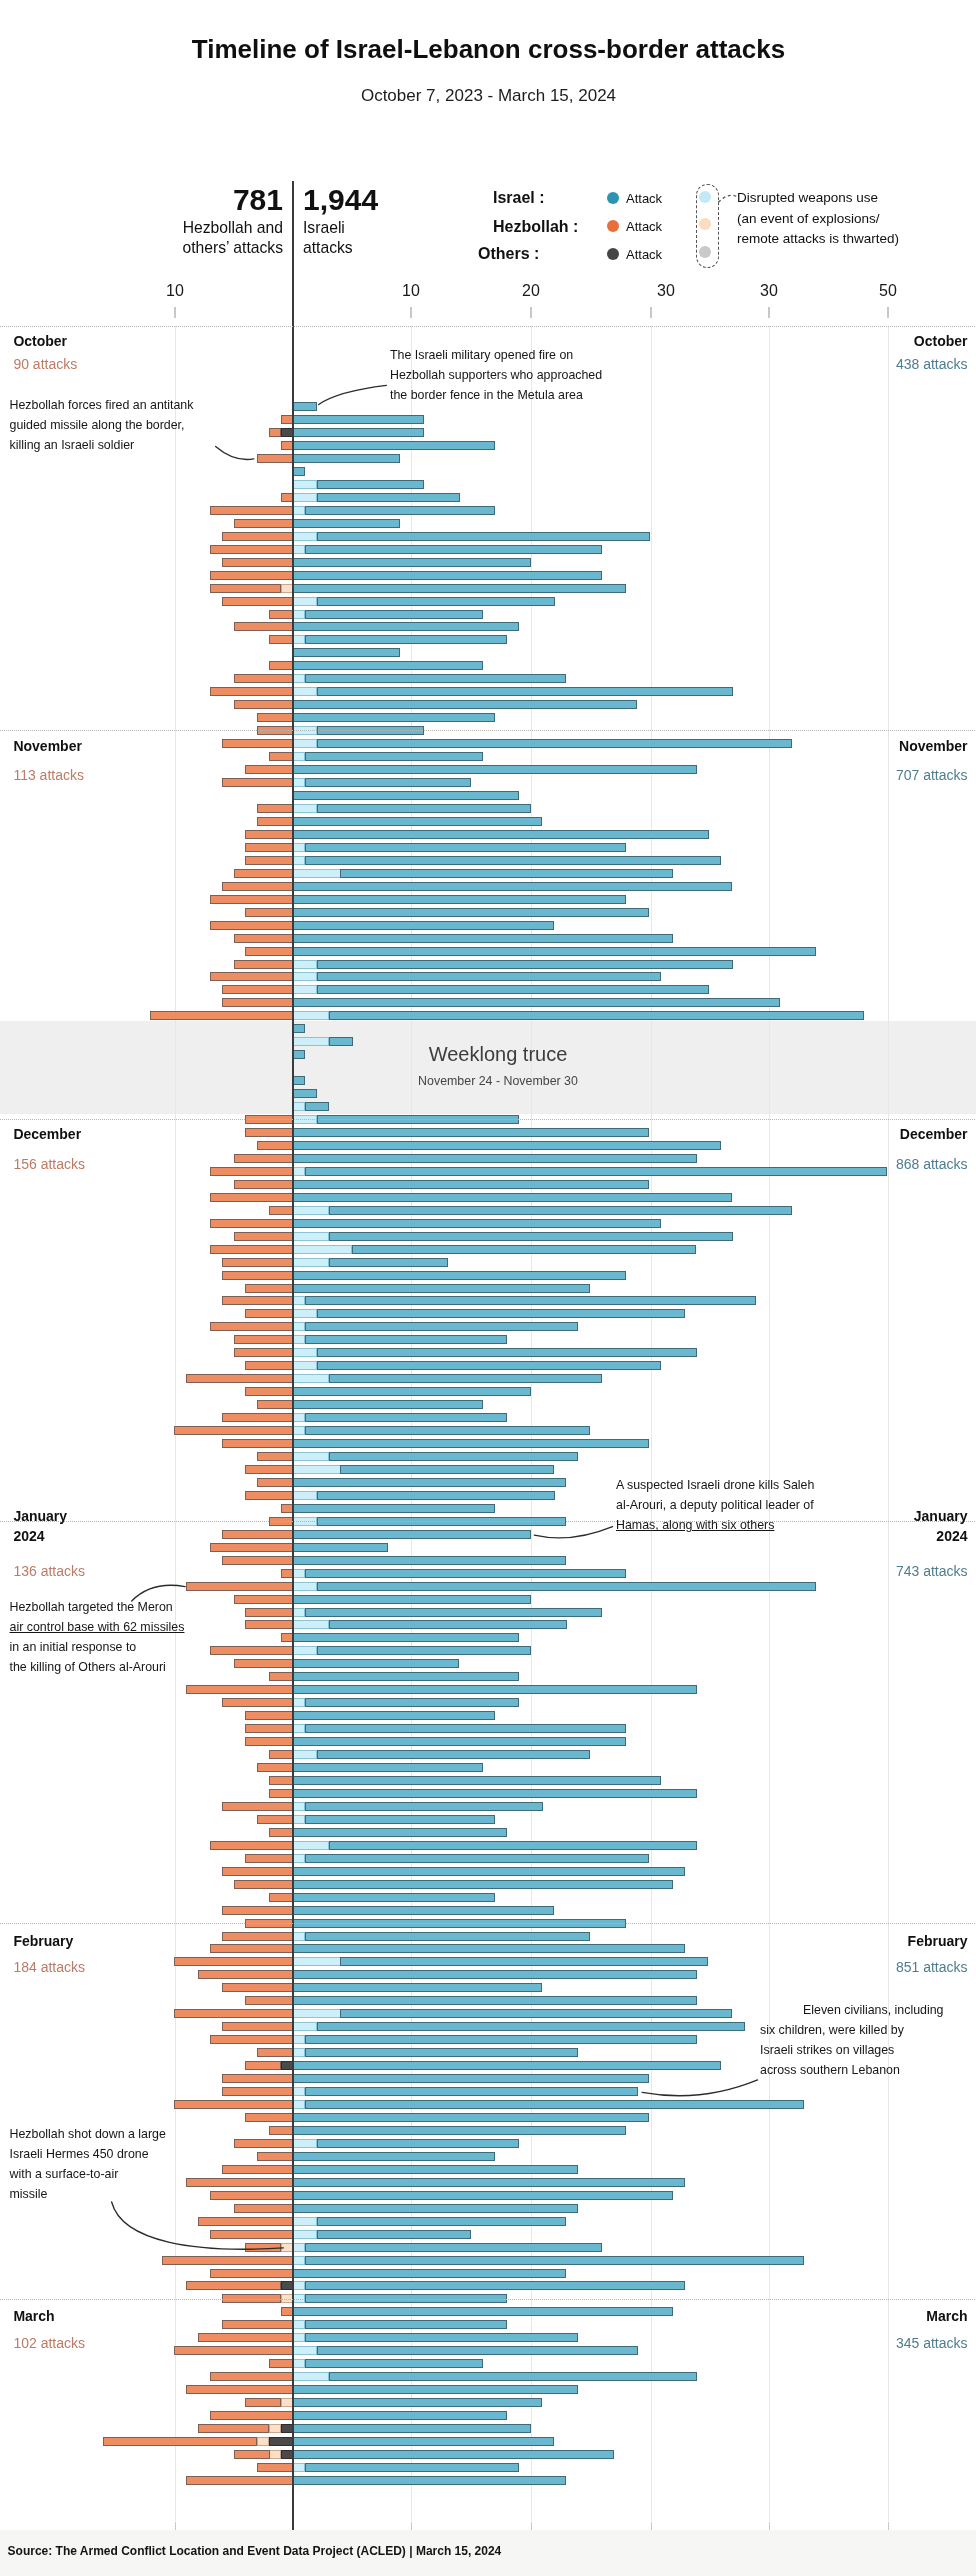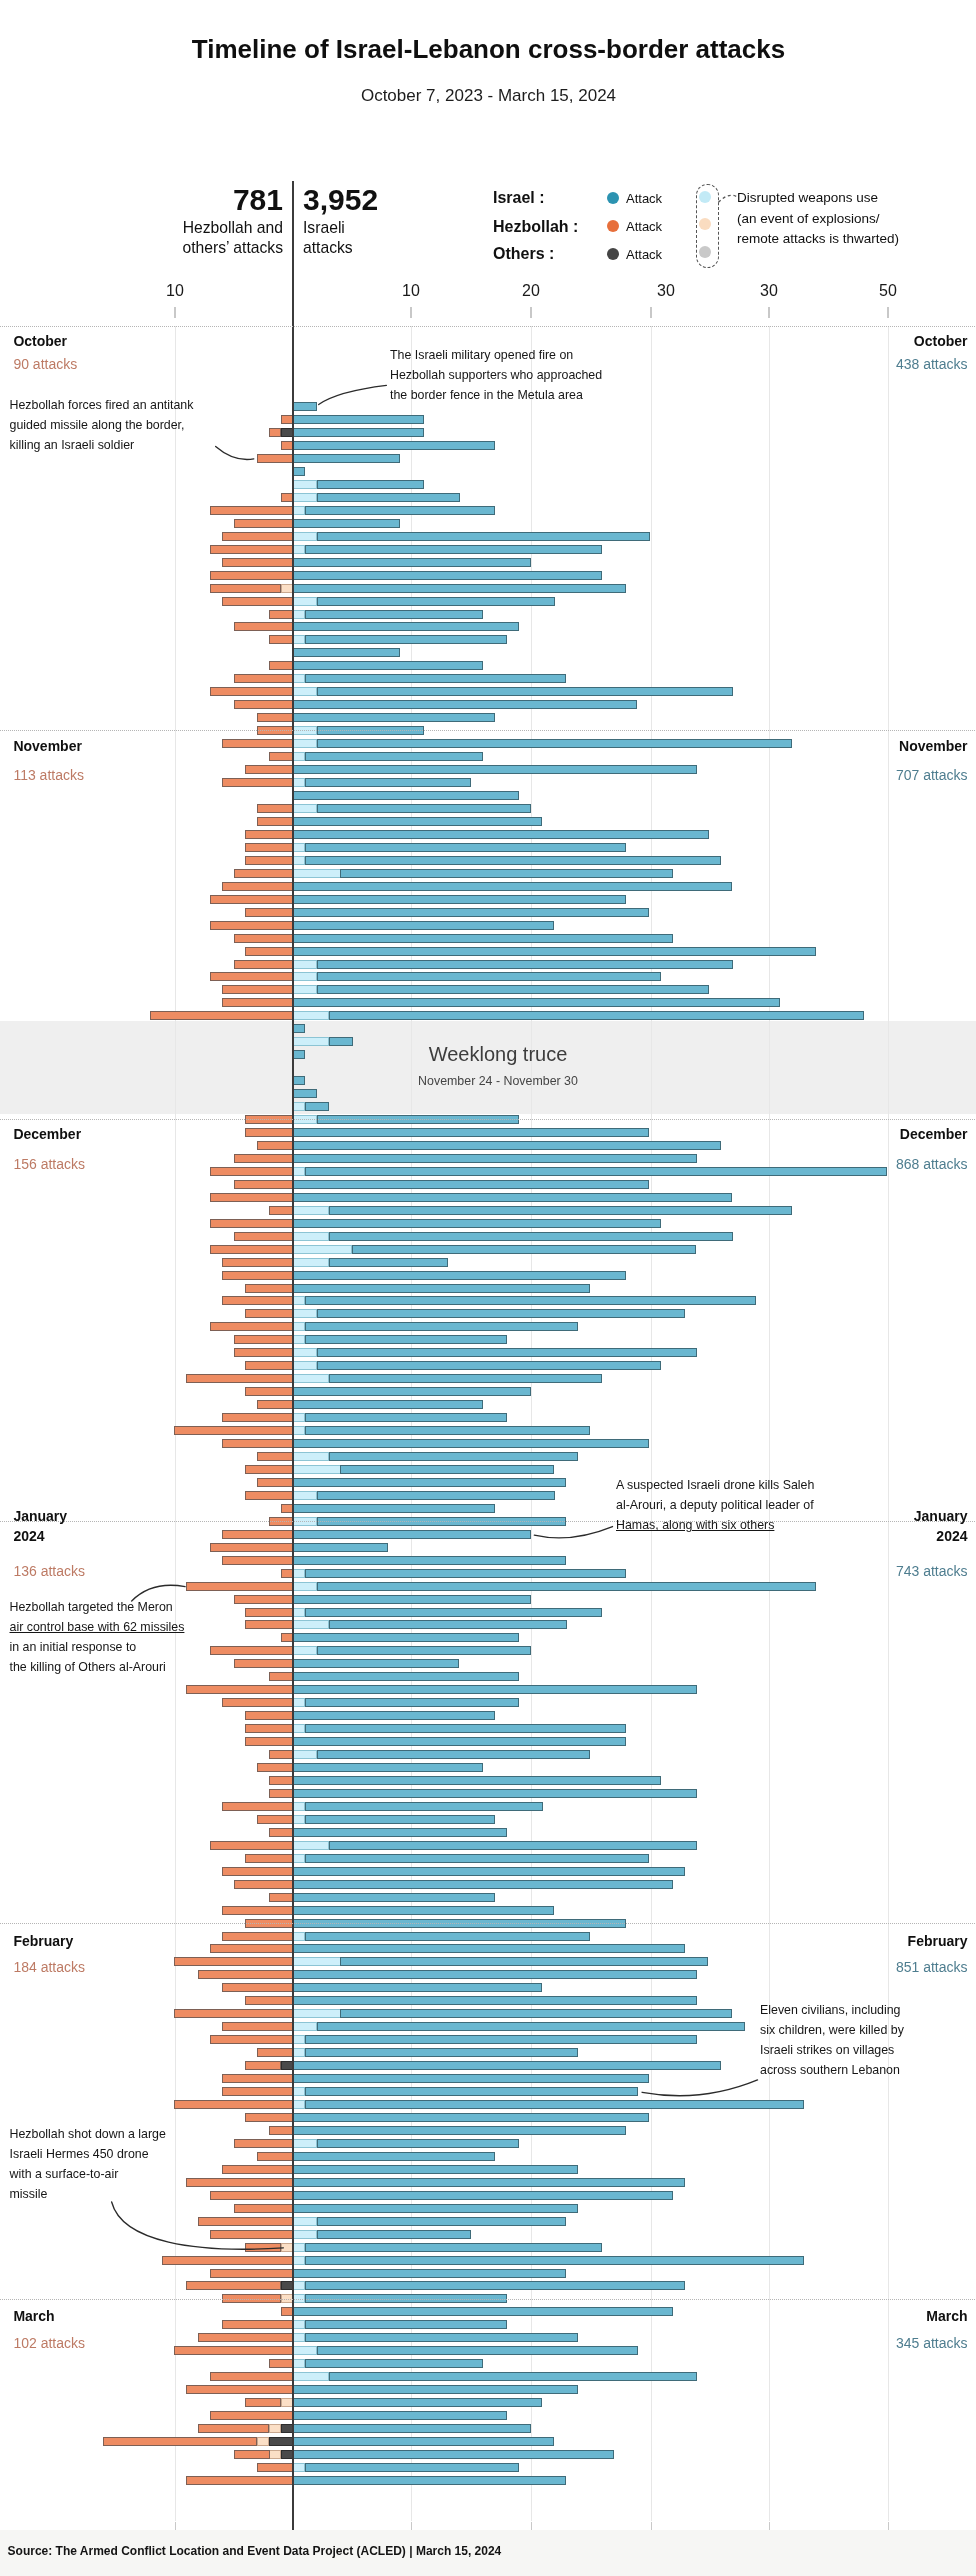--- a/index.html
+++ b/index.html
@@ -43,31 +43,31 @@
 <body>
 
 <div class="abs title">Timeline of Israel-Lebanon cross-border attacks</div>
 <div class="abs subtitle">October 7, 2023 - March 15, 2024</div>
 
 <div class="abs tot-left">
   <div class="tot-val">781</div>
   <div class="tot-lab">Hezbollah and others’ attacks</div>
 </div>
 <div class="abs tot-right">
-  <div class="tot-val">3,952</div>
+  <div class="tot-val">1,944</div>
   <div class="tot-lab">Israeli attacks</div>
 </div>
 
 <div class="abs leg-label" style="left:493px;top:189px;">Israel :</div>
 <div class="abs leg-dot" style="left: 607px; top: 192px; background: rgb(44, 147, 177);" id="ld0"></div>
 <div class="abs leg-action" style="left:626px;top:191px;">Attack</div>
 <div class="abs leg-label" style="left:493px;top:218px;">Hezbollah :</div>
 <div class="abs leg-dot" style="left: 607px; top: 220px; background: rgb(231, 111, 59);" id="ld1"></div>
 <div class="abs leg-action" style="left:626px;top:219px;">Attack</div>
-<div class="abs leg-label" style="left:493px;top:245px;">Others :</div>
+<div class="abs leg-label" style="left:478px;top:245px;">Others :</div>
 <div class="abs leg-dot" style="left: 607px; top: 248px; background: rgb(69, 69, 69);" id="ld2"></div>
 <div class="abs leg-action" style="left:626px;top:247px;">Attack</div>
 
 <div class="abs capsule"></div>
 <div class="abs cap-dot" style="top: 191px; background: rgb(194, 234, 246);" id="cd0"></div>
 <div class="abs cap-dot" style="top: 218px; background: rgb(250, 220, 192);" id="cd1"></div>
 <div class="abs cap-dot" style="top: 246px; background: rgb(201, 201, 201);" id="cd2"></div>
 <div class="abs note">
   <span style="display:block">Disrupted weapons use</span>
   <span style="display:block">(an event of explosions/</span>
@@ -555,21 +555,21 @@
       <span style="display: block;">al-Arouri, a deputy political leader of</span>
       <span style="display: block; text-decoration: underline;">Hamas, along with six others</span>
     </div>
     <div class="abs ann" style="left: 9.5px; top: 1597px; width: 239px;">
       <span style="display: block;">Hezbollah targeted the Meron</span>
       <span style="display: block; text-decoration: underline;">air control base with 62 missiles</span>
       <span style="display: block;">in an initial response to</span>
       <span style="display: block;">the killing of Others al-Arouri</span>
     </div>
     <div class="abs ann" style="left: 760px; top: 2000px; width: 210px;">
-      <span style="display: block;">Eleven civilians, including</span>
+      <span style="display: block; margin-left: 43px;">Eleven civilians, including</span>
       <span style="display: block;">six children, were killed by</span>
       <span style="display: block;">Israeli strikes on villages</span>
       <span style="display: block;">across southern Lebanon</span>
     </div>
     <div class="abs ann" style="left: 9.5px; top: 2124px; width: 210px;">
       <span style="display: block;">Hezbollah shot down a large</span>
       <span style="display: block;">Israeli Hermes 450 drone</span>
       <span style="display: block;">with a surface-to-air</span>
       <span style="display: block;">missile</span>
     </div>

